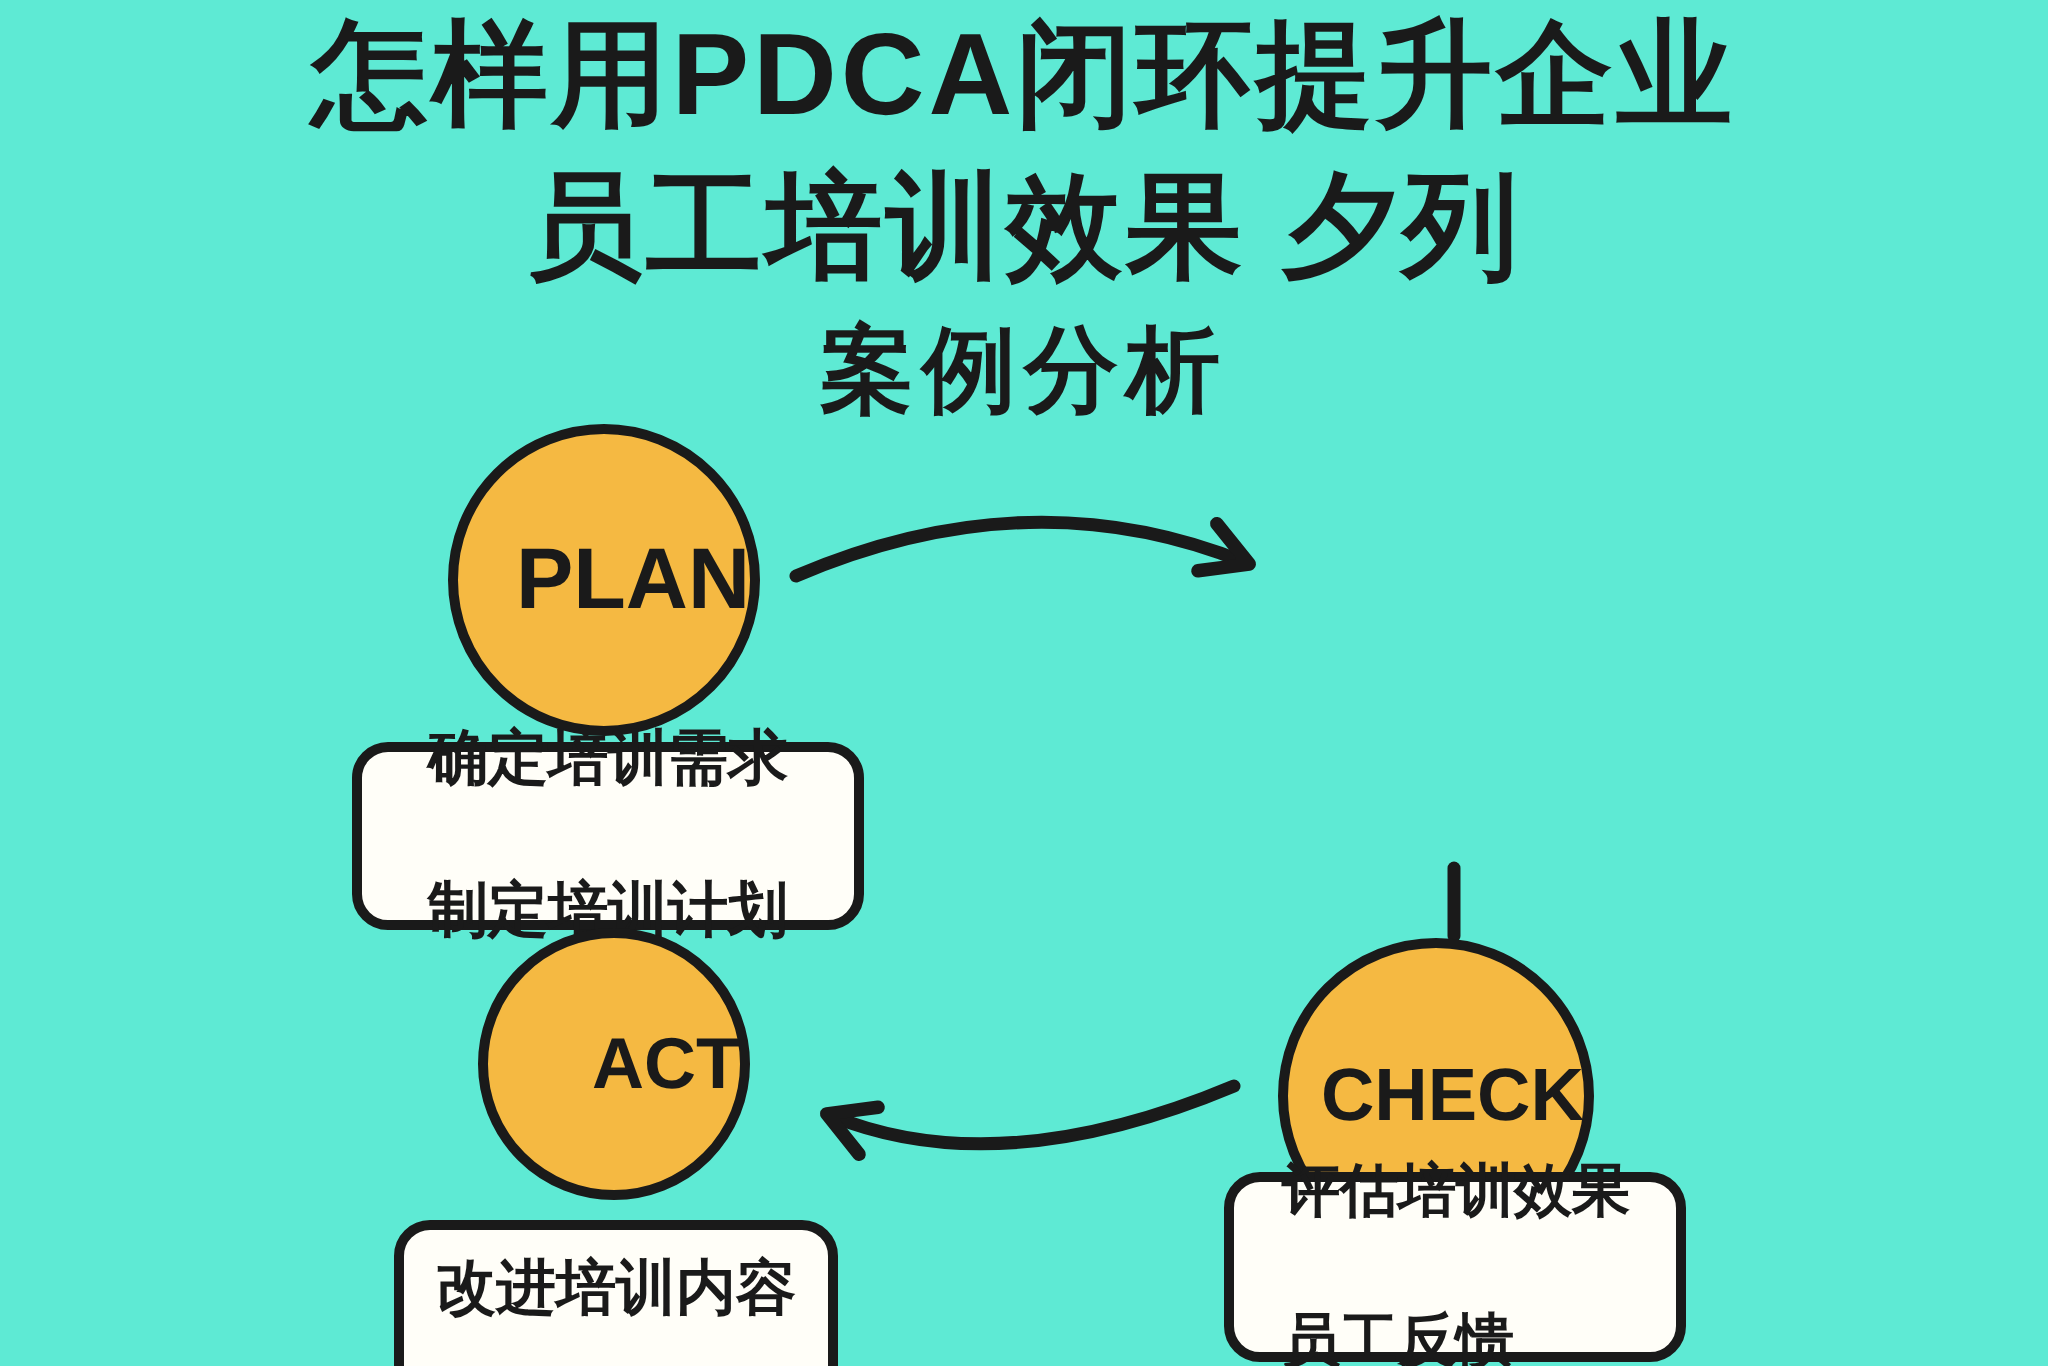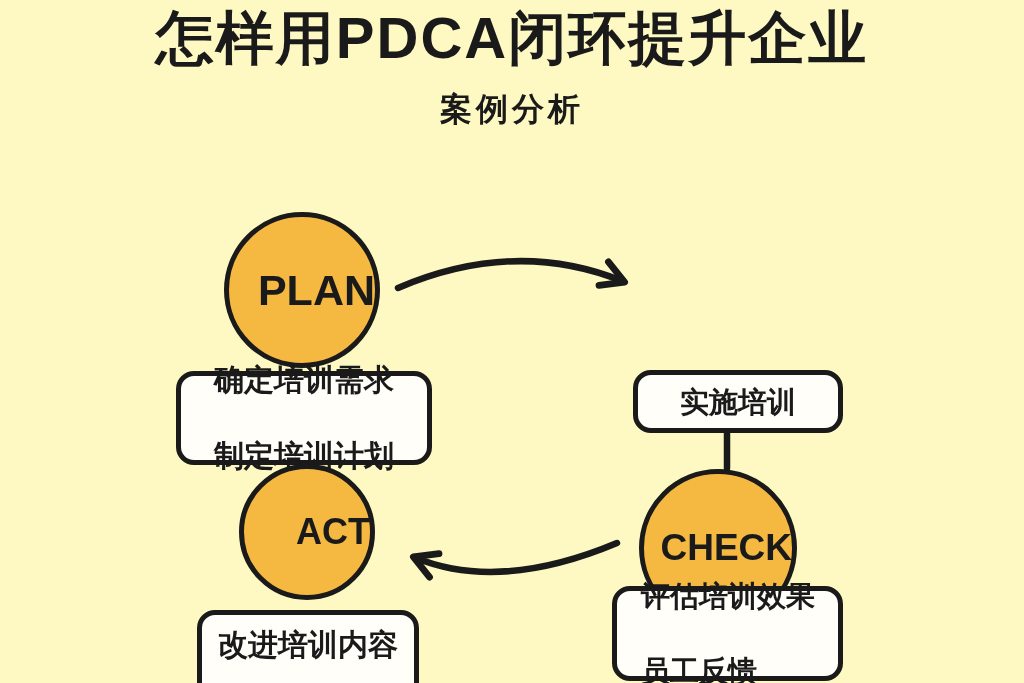--- a/index.html
+++ b/index.html
@@ -5,41 +5,41 @@
   html, body {
     margin: 0;
     padding: 0;
     background: #FDFAF1;
   }
   .stage {
     position: relative;
     width: 1024px;
     height: 683px;
     overflow: hidden;
-    background: #fef9c3;
+    background: #5eead4;
     font-family: "Liberation Sans", "DejaVu Sans", sans-serif;
     color: #1A1A1A;
   }
 
   
   .title {
     position: absolute;
     top: 0;
     left: 0;
     width: 1024px;
     text-align: center;
     font-weight: 900;
   }
   .title-line1, .title-line2 {
     font-size: 58px;
     line-height: 76px;
     letter-spacing: 2px;
   }
   .title-line3 {
-    font-size: 32px;
+    font-size: 47px;
     line-height: 62px;
     letter-spacing: 4px;
     margin-top: 2px;
   }
 
   
   .arrow-layer {
     position: absolute;
     top: 0;
     left: 0;
@@ -94,20 +94,21 @@
     padding-top: 10px; font-size: 30px; line-height: 40px;
   }
 </style>
 </head>
 <body>
 
 <div class="stage">
 
   <div class="title">
     <div class="title-line1">怎样用PDCA闭环提升企业</div>
+    <div class="title-line2">员工培训效果 夕列</div>
     <div class="title-line3">案例分析</div>
   </div>
 
   <svg class="arrow-layer" width="1024" height="683" viewBox="0 0 1024 683">
     <defs>
       <marker id="arrowhead" viewBox="0 0 12 12" refX="9" refY="6" markerWidth="5.2" markerHeight="5.2" orient="auto">
         <path d="M2,1.5 L10,6 L2,10.5" fill="none" stroke="#1A1A1A" stroke-width="2.4" stroke-linecap="round" stroke-linejoin="round"></path>
       </marker>
     </defs>
     <path d="M 398 288 Q 515 238 622 281" fill="none" stroke="#1A1A1A" stroke-width="6.5" stroke-linecap="round" marker-end="url(#arrowhead)"></path>
@@ -116,23 +117,20 @@
   </svg>
 
   <div class="node-circle circle-plan">
     <span>PLAN</span>
   </div>
   <div class="node-box box-plan">
     <div>确定培训需求</div>
     <div>制定培训计划</div>
   </div>
 
-  <div class="node-box box-do">
-    <div>实施培训</div>
-  </div>
 
   <div class="node-circle circle-act">
     <span>ACT</span>
   </div>
   <div class="node-box box-act">
     <div>改进培训内容</div>
     <div>伏化培训方式</div>
   </div>
 
   <div class="node-circle circle-check">

